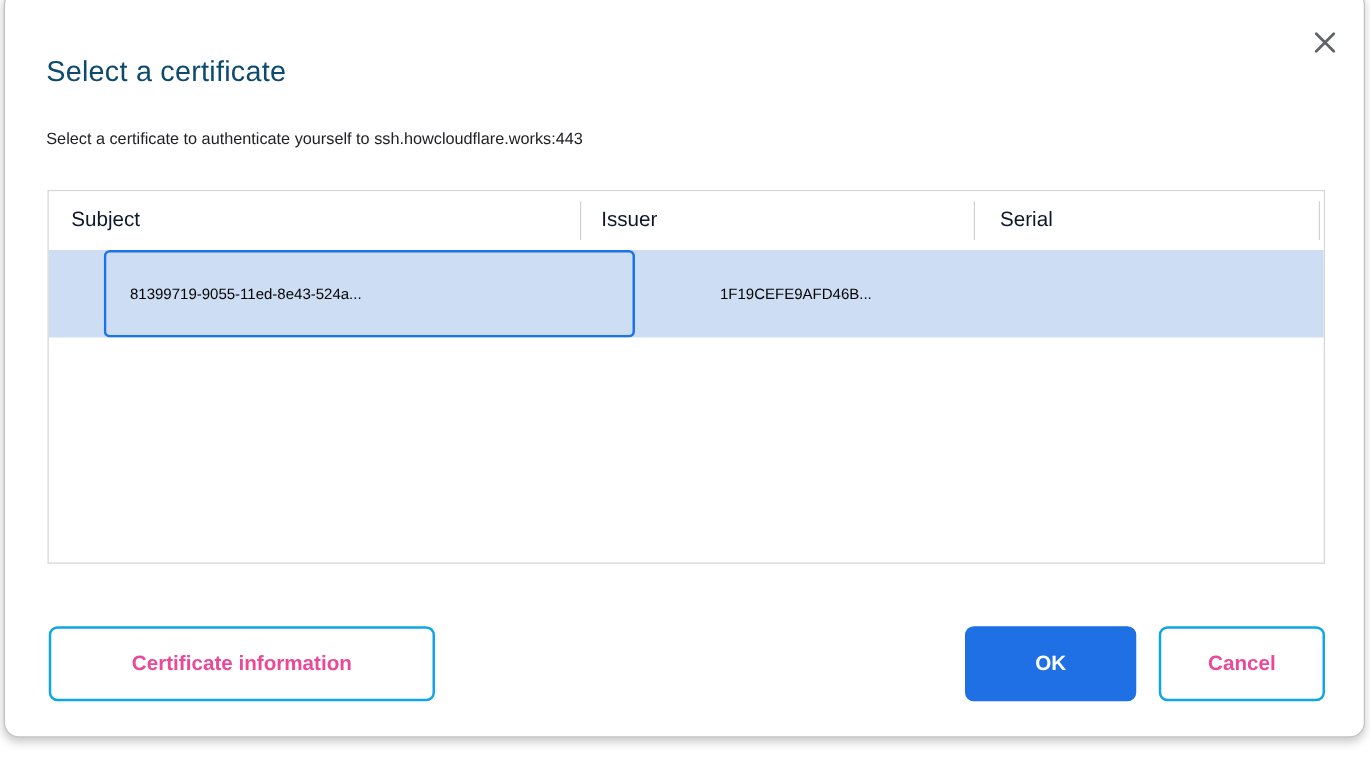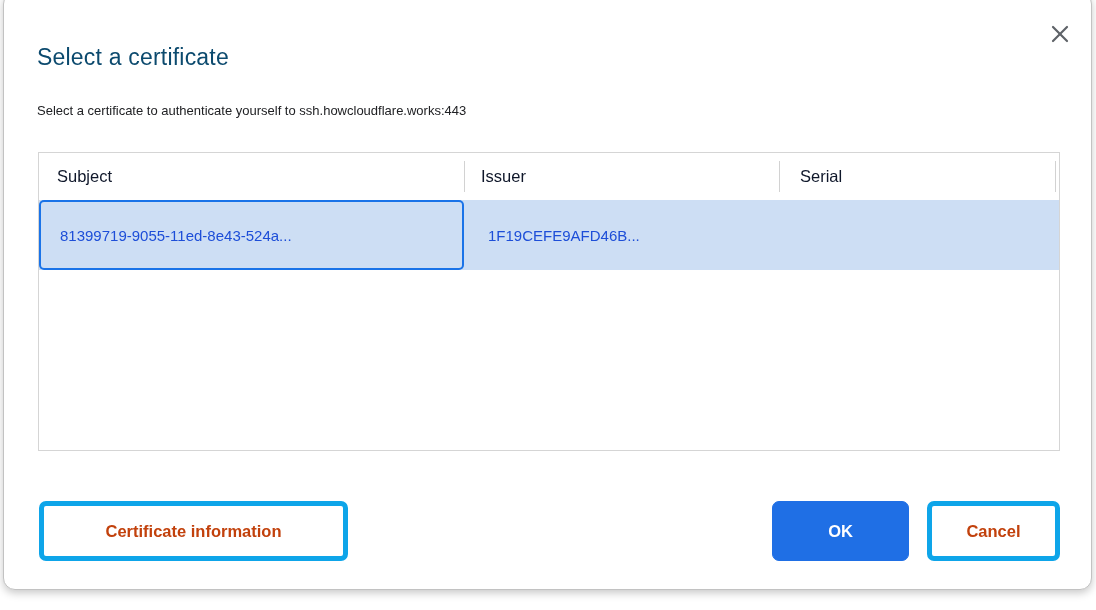--- a/index.html
+++ b/index.html
@@ -82,24 +82,25 @@
 
   .trow {
     display: flex;
     height: 70px;
     background: #cddef4;
     cursor: default;
   }
   .td {
     display: flex;
     align-items: center;
-    font-size: 15px;
-    color: #1d4ed8;
+    font-size: 12px;
+    color: #000000;
     white-space: nowrap;
     overflow: hidden;
+    margin-left: 44px;
   }
   .td-subject {
     width: 425px;
     padding-left: 21px;
     box-shadow: inset 0 0 0 2px #1a73e8;
     border-radius: 5px;
   }
   .td-issuer { width: 315px; padding-left: 23px; }
   .td-serial { flex: 1;      padding-left: 24px; }
 
@@ -109,22 +110,22 @@
     height: 60px;
     border-radius: 7px;
     font-family: "Liberation Sans", sans-serif;
     font-size: 16.5px;
     font-weight: bold;
     cursor: pointer;
     display: flex; align-items: center; justify-content: center;
   }
   .btn-secondary {
     background: #ffffff;
-    border: 5px solid #0ea5e9;
-    color: #c2410c;
+    border: 2px solid #0ea5e9;
+    color: #ec4899;
   }
   .btn-primary {
     background: #1f6fe5;
     border: 1px solid #1f6fe5;
     color: #ffffff;
   }
   .btn-cert-info { left: 35px;  width: 309px; }
   .btn-ok        { left: 768px; width: 137px; }
   .btn-cancel    { left: 923px; width: 133px; }
 </style>

